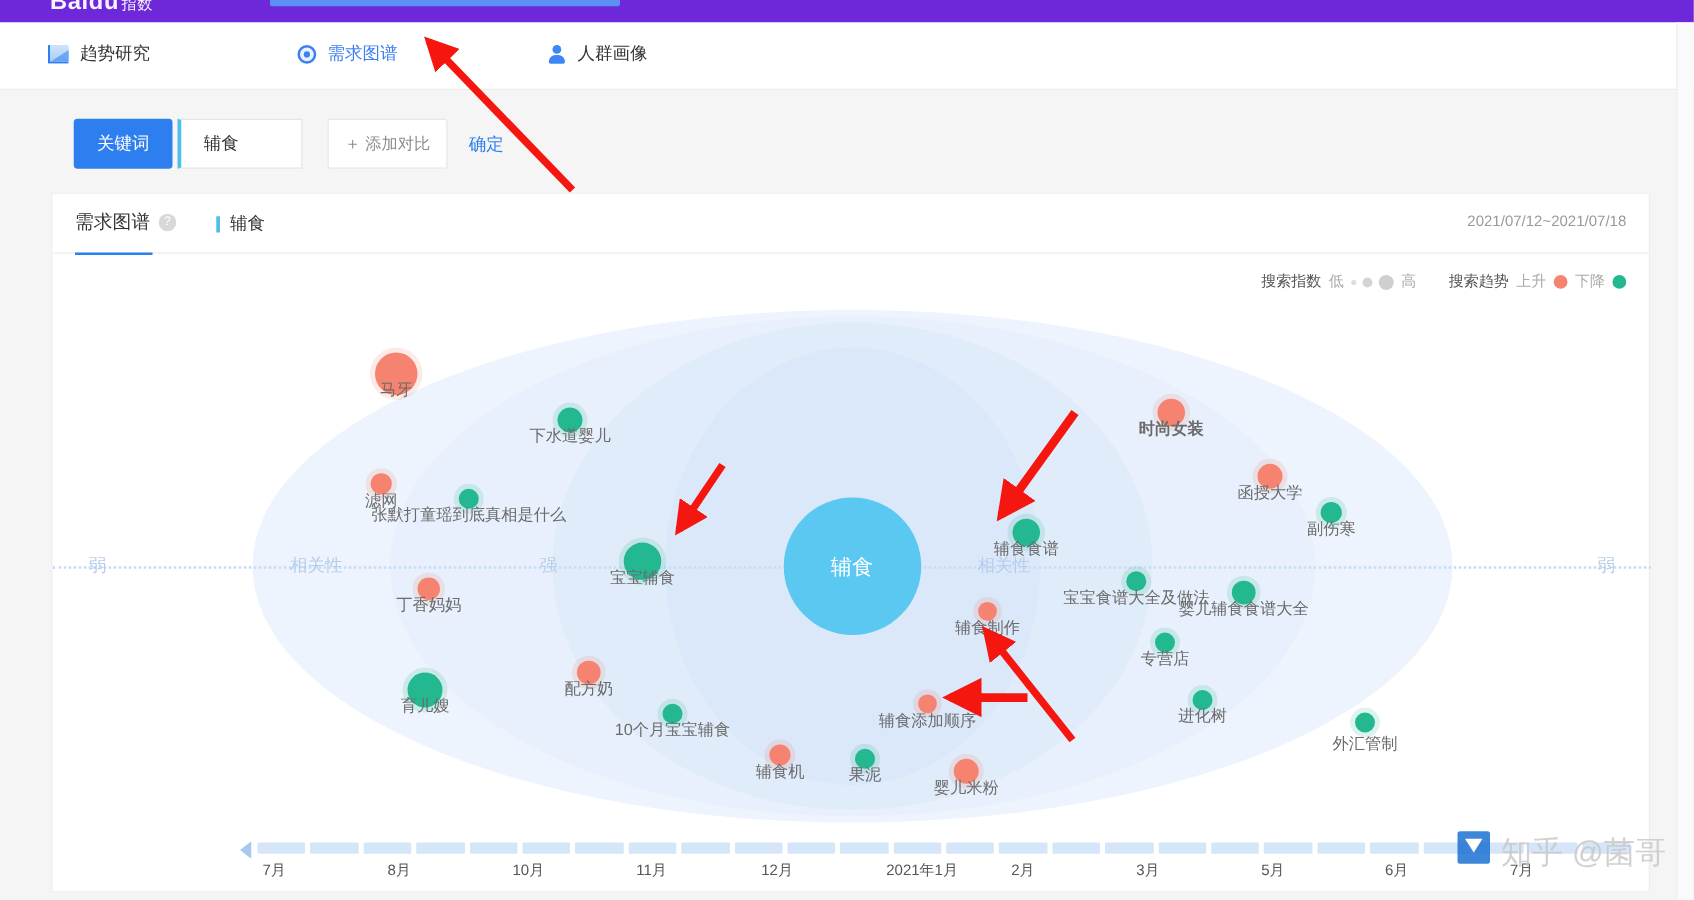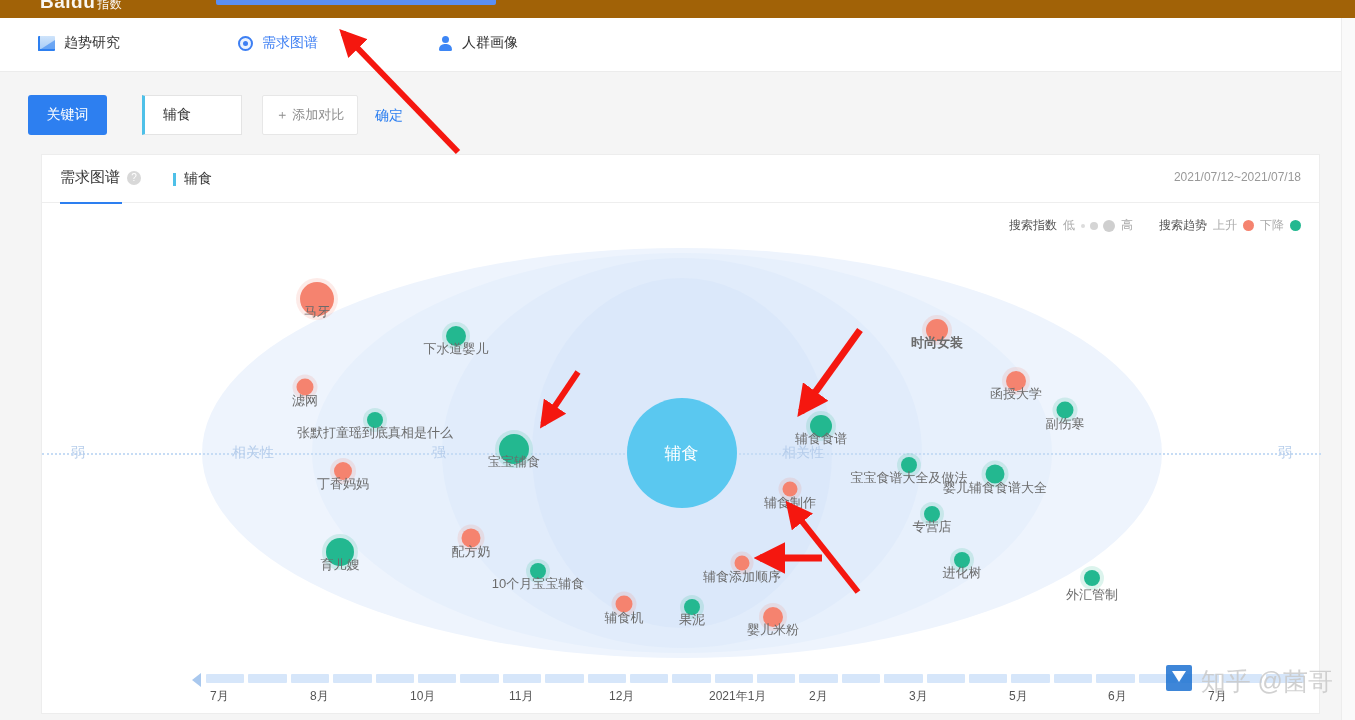--- a/index.html
+++ b/index.html
@@ -7,21 +7,21 @@
     width: 1355px; height: 720px;
     font-family: "Liberation Sans", "DejaVu Sans", sans-serif;
     background: #f5f5f5;
     overflow: hidden;
   }
 
   
   .topbar {
     position: absolute; left: 0; top: 0;
     width: 1355px; height: 18px;
-    background: #a16207;
+    background: #6d28d9;
   }
   .topbar .logo {
     position: absolute; left: 40px; top: -9px;
     color: #fff; font-weight: bold; font-size: 19px;
     letter-spacing: .5px; opacity: .95;
   }
   .topbar .logo .sub { font-size: 12px; font-weight: normal; margin-left: 2px; }
   .topbar .searchstub {
     position: absolute; left: 216px; top: -6px;
     width: 280px; height: 11px;
@@ -77,21 +77,21 @@
     width: 13px; height: 7px; border-radius: 7px 7px 2px 2px; background: #3d86f5;
   }
 
   
   .searchrow {
     position: absolute; left: 0; top: 73px;
     width: 1355px; height: 81px;
     background: #f5f5f5;
   }
   .kw-btn {
-    position: absolute; left: 28px; top: 22px;
+    position: absolute; left: 59px; top: 22px;
     width: 79px; height: 40px; border-radius: 3px;
     background: #2d7ff0; color: #fff;
     font-size: 14px; display: flex; align-items: center; justify-content: center;
     cursor: pointer; border: none;
   }
   .kw-input-wrap {
     position: absolute; left: 142px; top: 22px;
     width: 100px; height: 40px; background: #fff;
     border: 1px solid #e4e4e4; border-left: 3px solid #4ec0e8;
     display: flex; align-items: center;
@@ -366,21 +366,21 @@
           <div class="lbl" style="top: 17px;">马牙</div>
         </div>
         <div class="node" style="left: 414px; top: 93px;">
           <div class="dot down" style="width: 20px; height: 20px;"></div>
           <div class="lbl" style="top: 10px;">下水道婴儿</div>
         </div>
         <div class="node" style="left: 263px; top: 144px;">
           <div class="dot up" style="width: 17px; height: 17px;"></div>
           <div class="lbl" style="top: 8.5px;">滤网</div>
         </div>
-        <div class="node" style="left: 333px; top: 156px; margin-top: 21px;">
+        <div class="node" style="left: 333px; top: 156px;">
           <div class="dot down" style="width: 16px; height: 16px;"></div>
           <div class="lbl" style="top: 8px;">张默打童瑶到底真相是什么</div>
         </div>
         <div class="node" style="left: 472px; top: 206px;">
           <div class="dot down" style="width: 30px; height: 30px;"></div>
           <div class="lbl" style="top: 15px;">宝宝辅食</div>
         </div>
         <div class="node" style="left: 301px; top: 228px;">
           <div class="dot up" style="width: 18px; height: 18px;"></div>
           <div class="lbl" style="top: 9px;">丁香妈妈</div>

